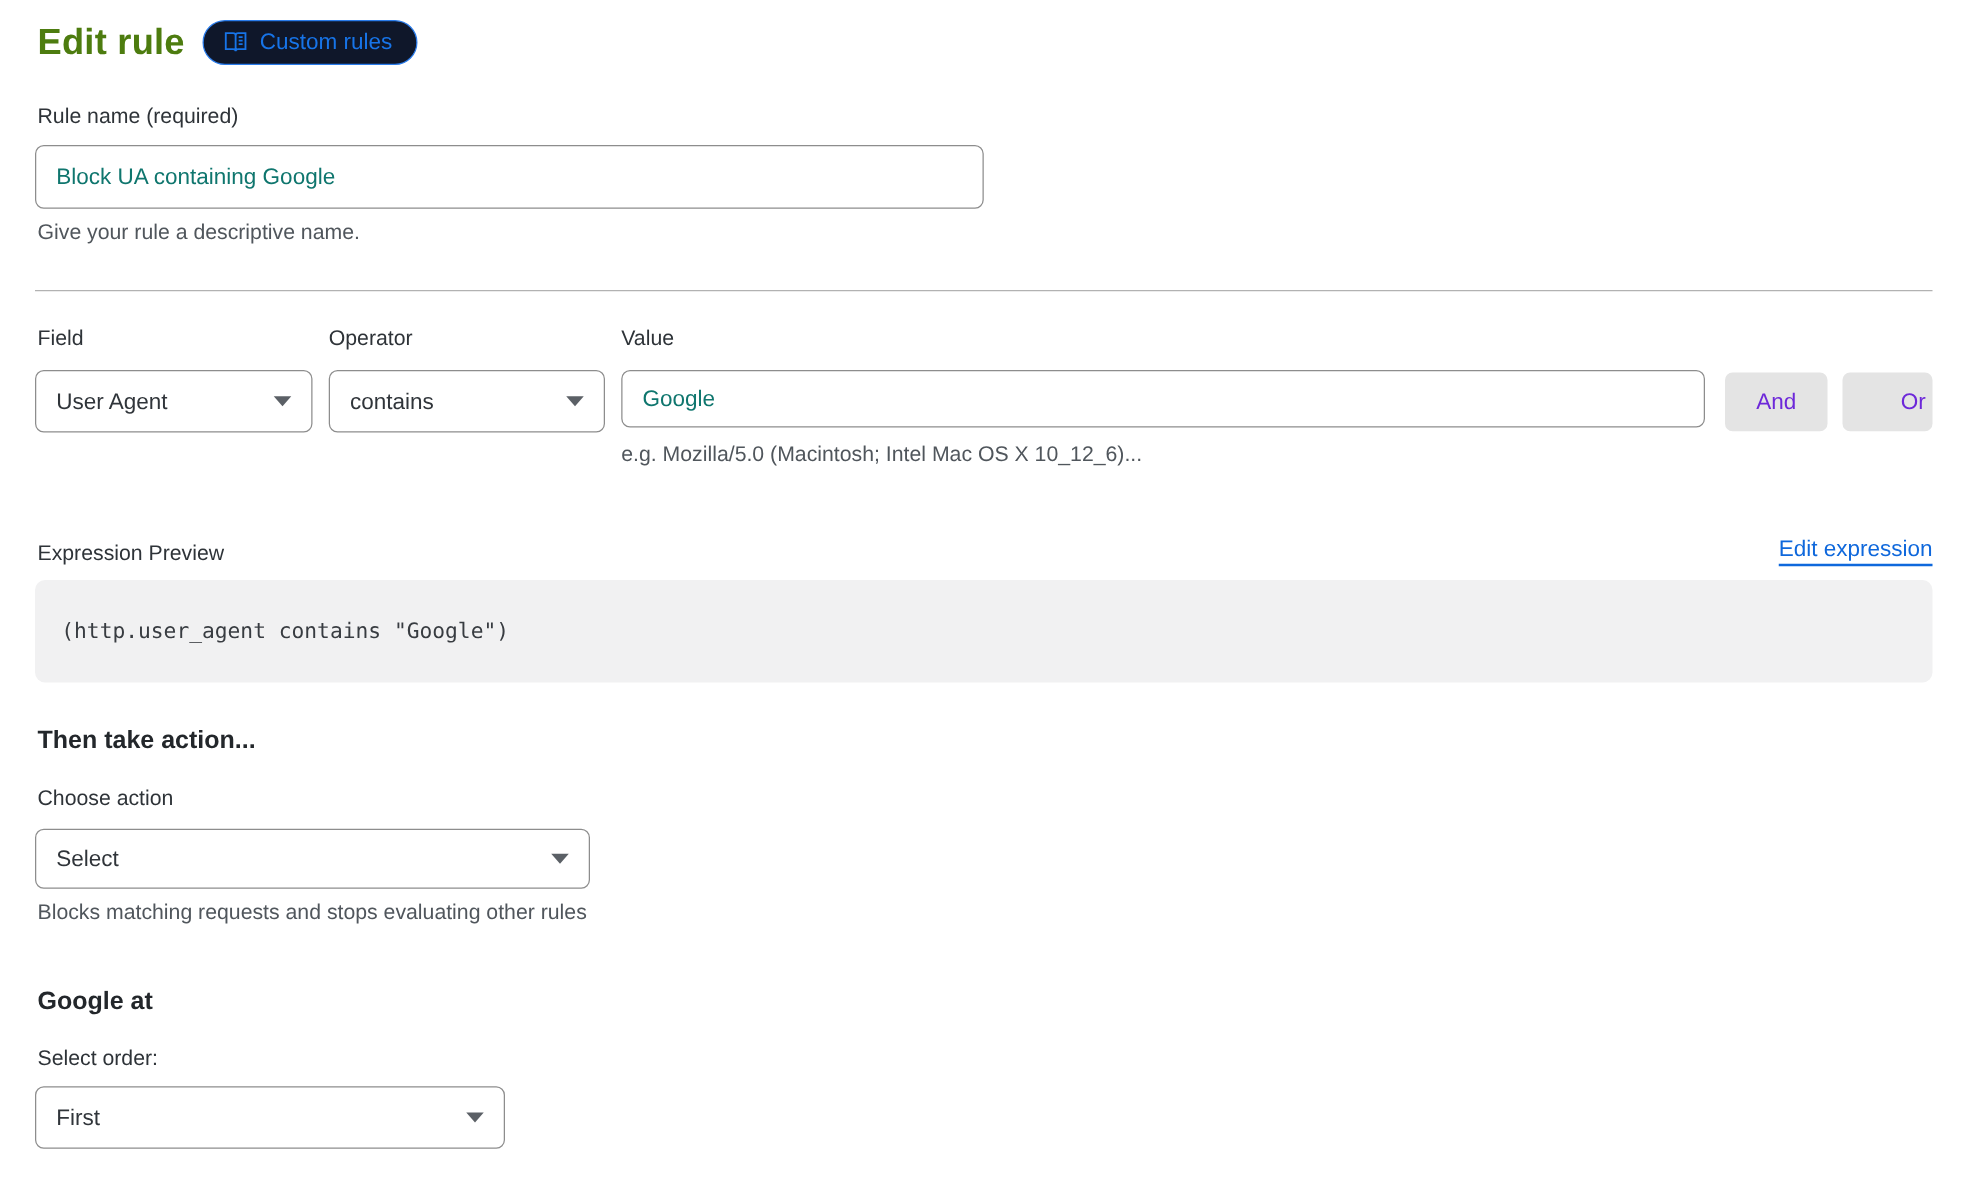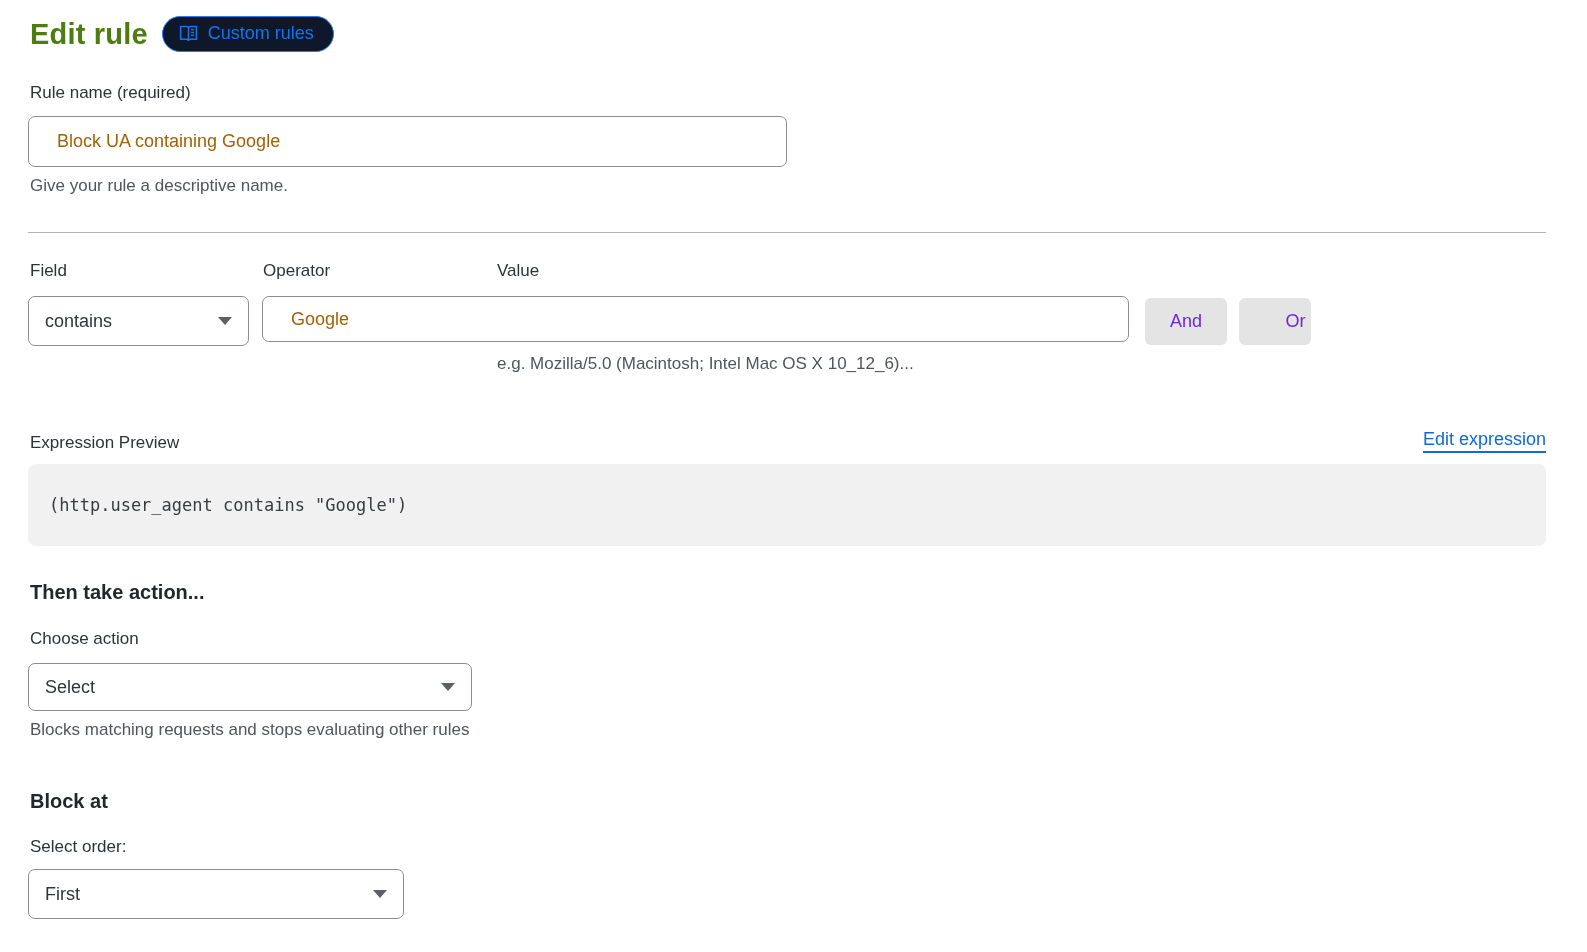--- a/index.html
+++ b/index.html
@@ -26,23 +26,23 @@
     padding: 6px 19px 7px 15px; background: #0f172a;
     color: #1774e8; font-size: 18px; cursor: pointer;
   }
   .pill-btn svg { display: block; }
 
   
   .field-label { font-size: 17px; color: #2e3338; }
   .helper-text { font-size: 17px; color: #50565c; }
   .text-input {
     font-family: "Liberation Sans", sans-serif;
-    font-size: 18px; color: #a16207;
+    font-size: 18px; color: #0f766e;
     border: 1px solid #8d8d8d; border-radius: 7px;
-    padding: 0 28px; background: #fff; outline: none;
+    padding: 0 16px; background: #fff; outline: none;
   }
   .select-box {
     display: flex; align-items: center; justify-content: space-between;
     border: 1px solid #8d8d8d; border-radius: 7px; background: #fff;
     padding: 0 16px; font-size: 18px; color: #30353a; cursor: pointer;
   }
   .caret {
     width: 0; height: 0;
     border-left: 7px solid transparent; border-right: 7px solid transparent;
     border-top: 8px solid #5b6066;
@@ -135,20 +135,24 @@
 
   <hr class="divider">
 
   <div class="builder-labels">
     <div class="field-label lbl-field">Field</div>
     <div class="field-label lbl-operator">Operator</div>
     <div class="field-label">Value</div>
   </div>
 
   <div class="builder-row">
+    <div class="select-box field-select">
+      <span>User Agent</span>
+      <span class="caret"></span>
+    </div>
     <div class="select-box operator-select">
       <span>contains</span>
       <span class="caret"></span>
     </div>
     <input class="text-input value-input" type="text" value="Google" style="">
     <button class="gray-btn and-btn">And</button>
     <button class="gray-btn or-btn">Or</button>
   </div>
   <div class="helper-text value-helper">e.g. Mozilla/5.0 (Macintosh; Intel Mac OS X 10_12_6)...</div>
 
@@ -164,21 +168,21 @@
     <h2 class="section-heading">Then take action...</h2>
     <div class="field-label action-label">Choose action</div>
     <div class="select-box action-select">
       <span>Select</span>
       <span class="caret"></span>
     </div>
     <div class="helper-text action-helper">Blocks matching requests and stops evaluating other rules</div>
   </div>
 
   <div class="place-section">
-    <h2 class="section-heading">Block at</h2>
+    <h2 class="section-heading">Google at</h2>
     <div class="field-label place-label">Select order:</div>
     <div class="select-box order-select">
       <span>First</span>
       <span class="caret"></span>
     </div>
   </div>
 
 </div>
 
 </body></html>

